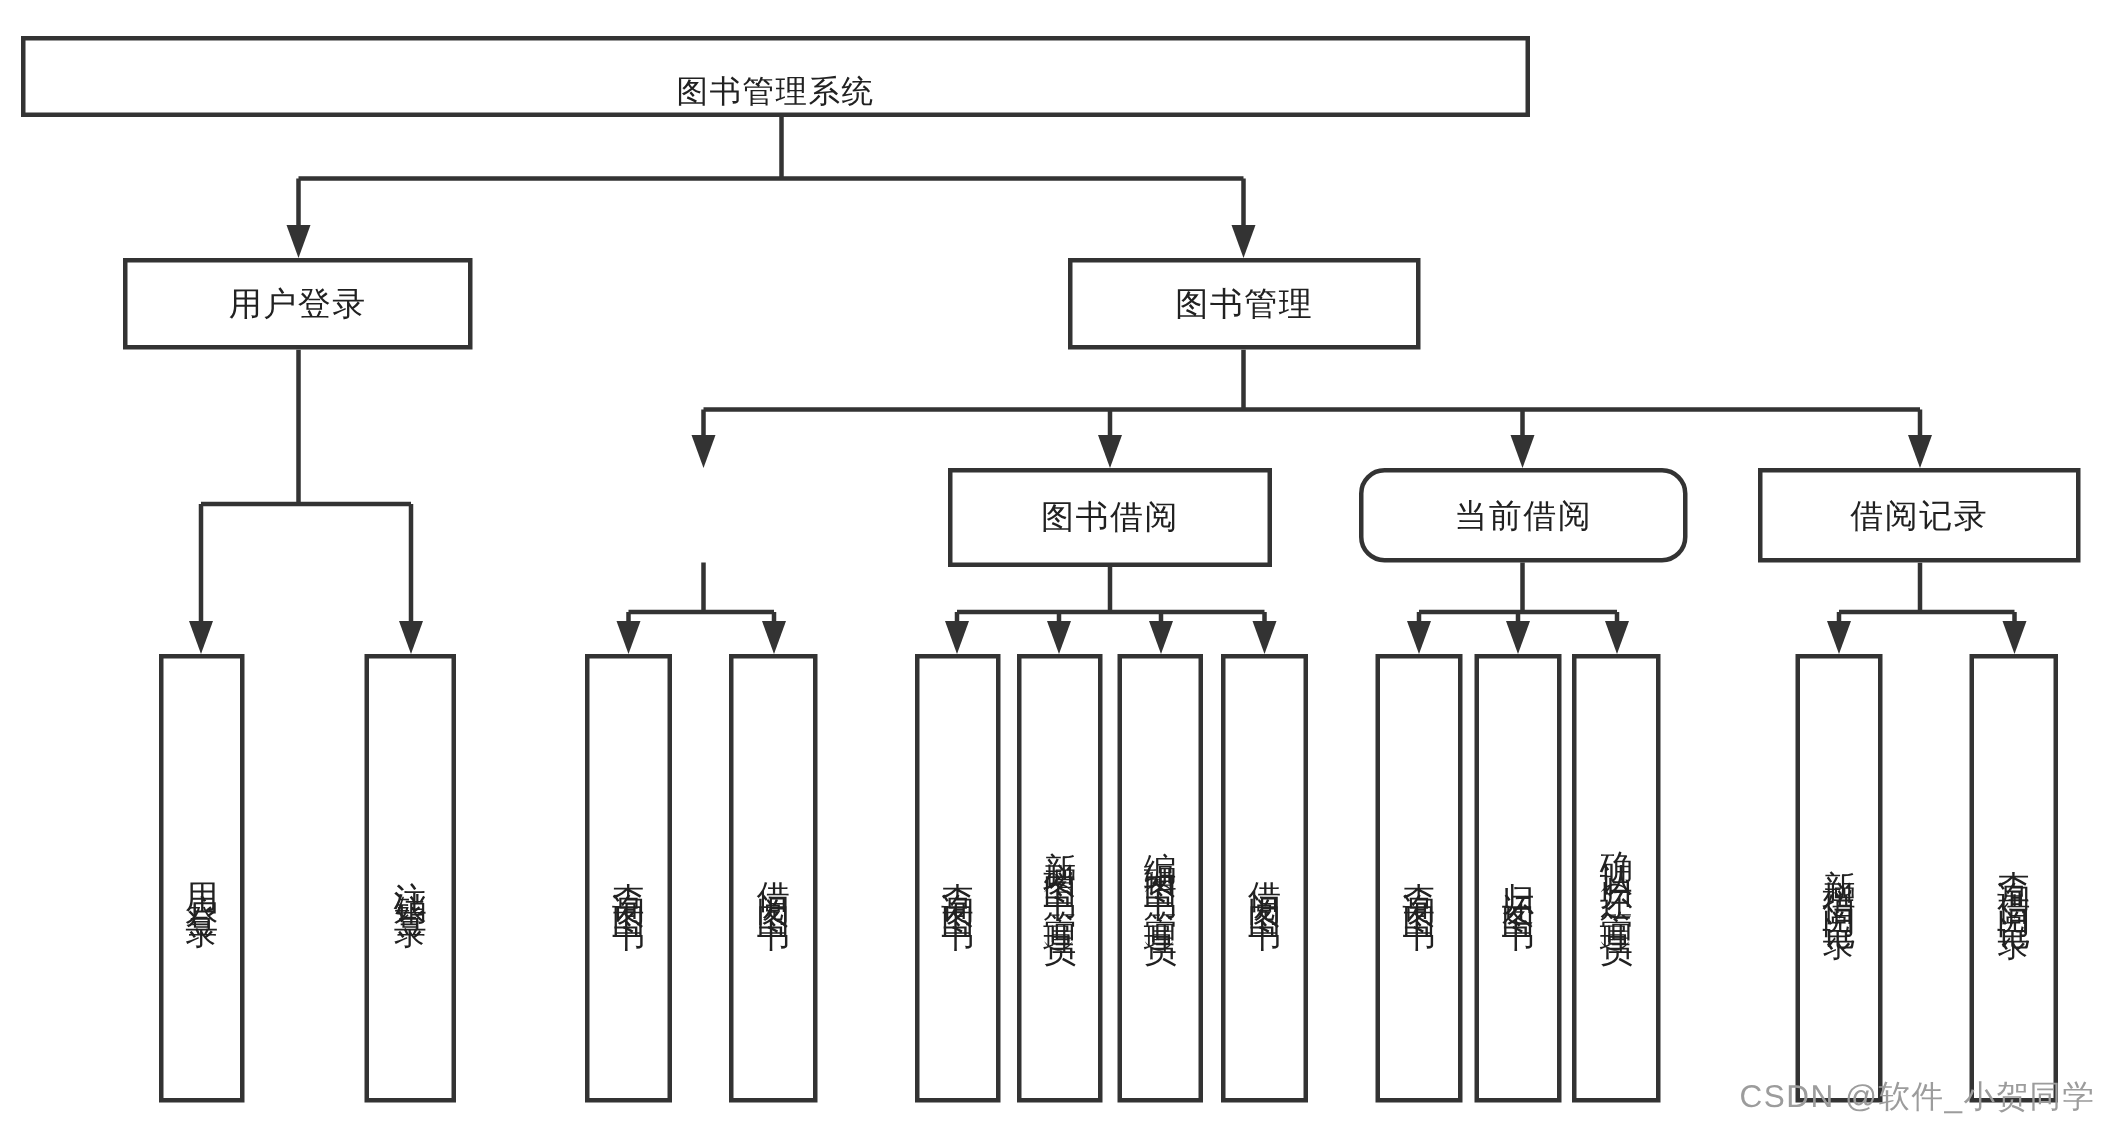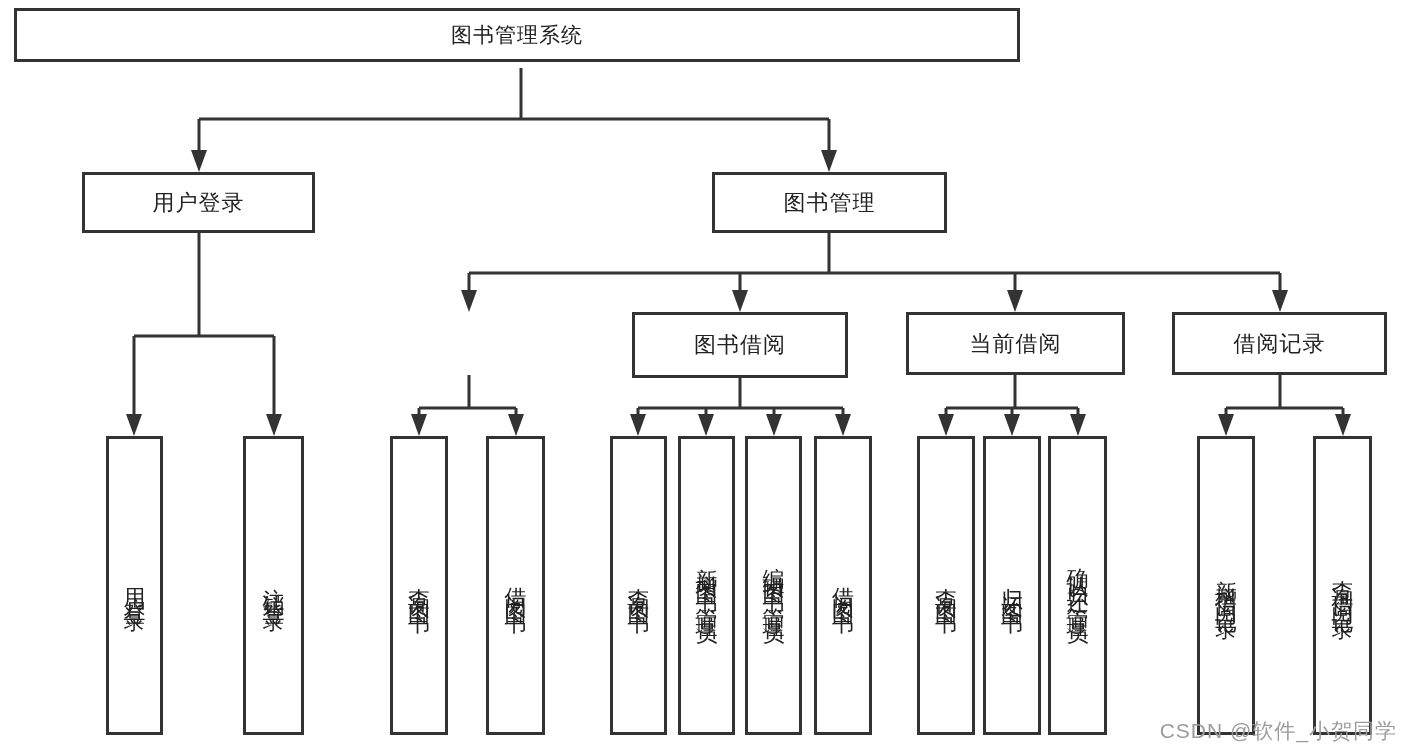--- a/index.html
+++ b/index.html
@@ -43,26 +43,26 @@
     font-size: 21px;
     letter-spacing: 1px;
   }
   .v-node .lbl {
     writing-mode: vertical-rl;
     font-size: 22px;
     letter-spacing: 8px;
     line-height: 1;
   }
   
-  #n-root            { left: 14px;   top: 8px;  width: 1006px; height: 54px; }
+  #n-root            { left: 14px;   top: 24px;  width: 1006px; height: 54px; align-items: flex-end; }
   #n-user-login      { left: 82px;   top: 172px; width: 233px;  height: 61px; }
   #n-book-mgmt       { left: 712px;  top: 172px; width: 235px;  height: 61px; }
   #n-new-book        { left: 362px;  top: 312px; width: 215px;  height: 63px; }
   #n-book-borrow     { left: 632px;  top: 312px; width: 216px;  height: 66px; }
-  #n-current-borrow  { left: 906px;  top: 312px; width: 219px;  height: 63px; }
+  #n-current-borrow  { left: 906px;  top: 312px; width: 219px;  height: 63px; border-radius: 17px; }
   #n-borrow-record   { left: 1172px; top: 312px; width: 215px;  height: 63px; }
   #n-leaf-login1     { left: 106px;  top: 436px; width: 57px;   height: 299px; }
   #n-leaf-login2     { left: 243px;  top: 436px; width: 61px;   height: 299px; }
   #n-leaf-newbook1   { left: 390px;  top: 436px; width: 58px;   height: 299px; }
   #n-leaf-newbook2   { left: 486px;  top: 436px; width: 59px;   height: 299px; }
   #n-leaf-borrow1    { left: 610px;  top: 436px; width: 57px;   height: 299px; }
   #n-leaf-borrow2    { left: 678px;  top: 436px; width: 57px;   height: 299px; }
   #n-leaf-borrow3    { left: 745px;  top: 436px; width: 57px;   height: 299px; }
   #n-leaf-borrow4    { left: 814px;  top: 436px; width: 58px;   height: 299px; }
   #n-leaf-current1   { left: 917px;  top: 436px; width: 58px;   height: 299px; }

